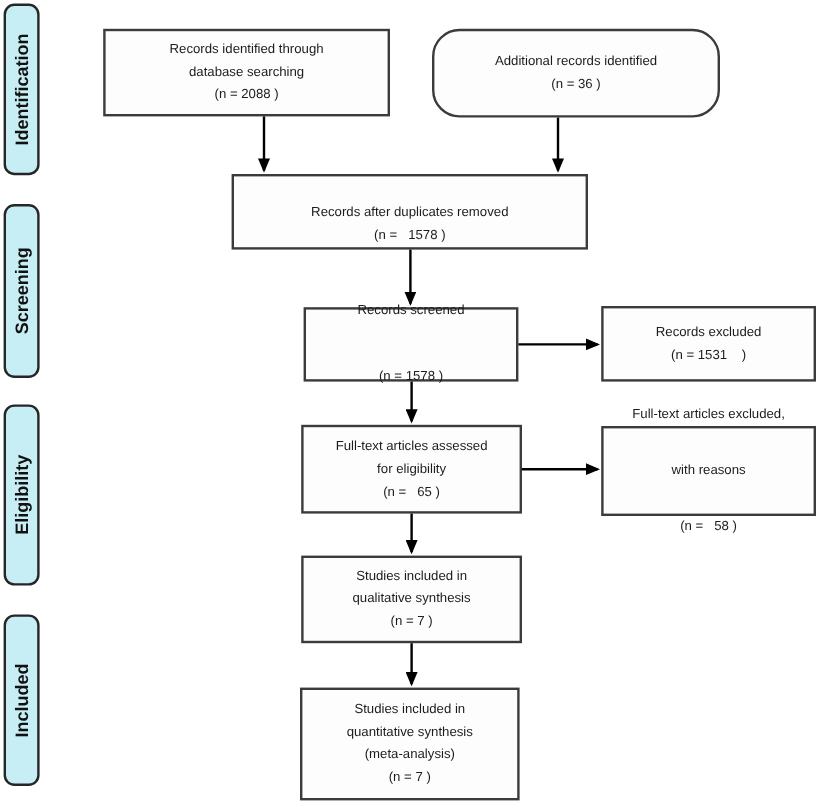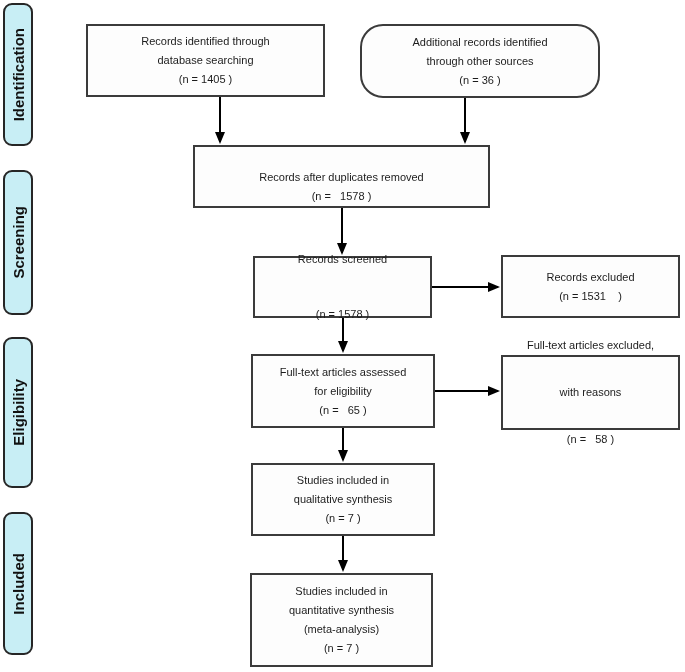--- a/index.html
+++ b/index.html
@@ -97,26 +97,25 @@
   <div class="stage" id="stage-eligibility">
     <span class="stage-label">Eligibility</span>
   </div>
   <div class="stage" id="stage-included">
     <span class="stage-label">Included</span>
   </div>
 
   <div class="fbox" id="box-identified">
     <span class="line">Records identified through</span>
     <span class="line">database searching</span>
-    <span class="line">(n = 1405 )</span>
+    <span class="line">(n = 2088 )</span>
   </div>
 
   <div class="fbox" id="box-additional">
     <span class="line">Additional records identified</span>
-    <span class="line">through other sources</span>
     <span class="line">(n = 36 )</span>
   </div>
 
   <div class="fbox" id="box-deduplicated">
     <span class="line">Records after duplicates removed</span>
     <span class="line">(n =   1578 )</span>
   </div>
 
   <div class="fbox" id="box-screened">
     <span class="line">Records screened</span>

